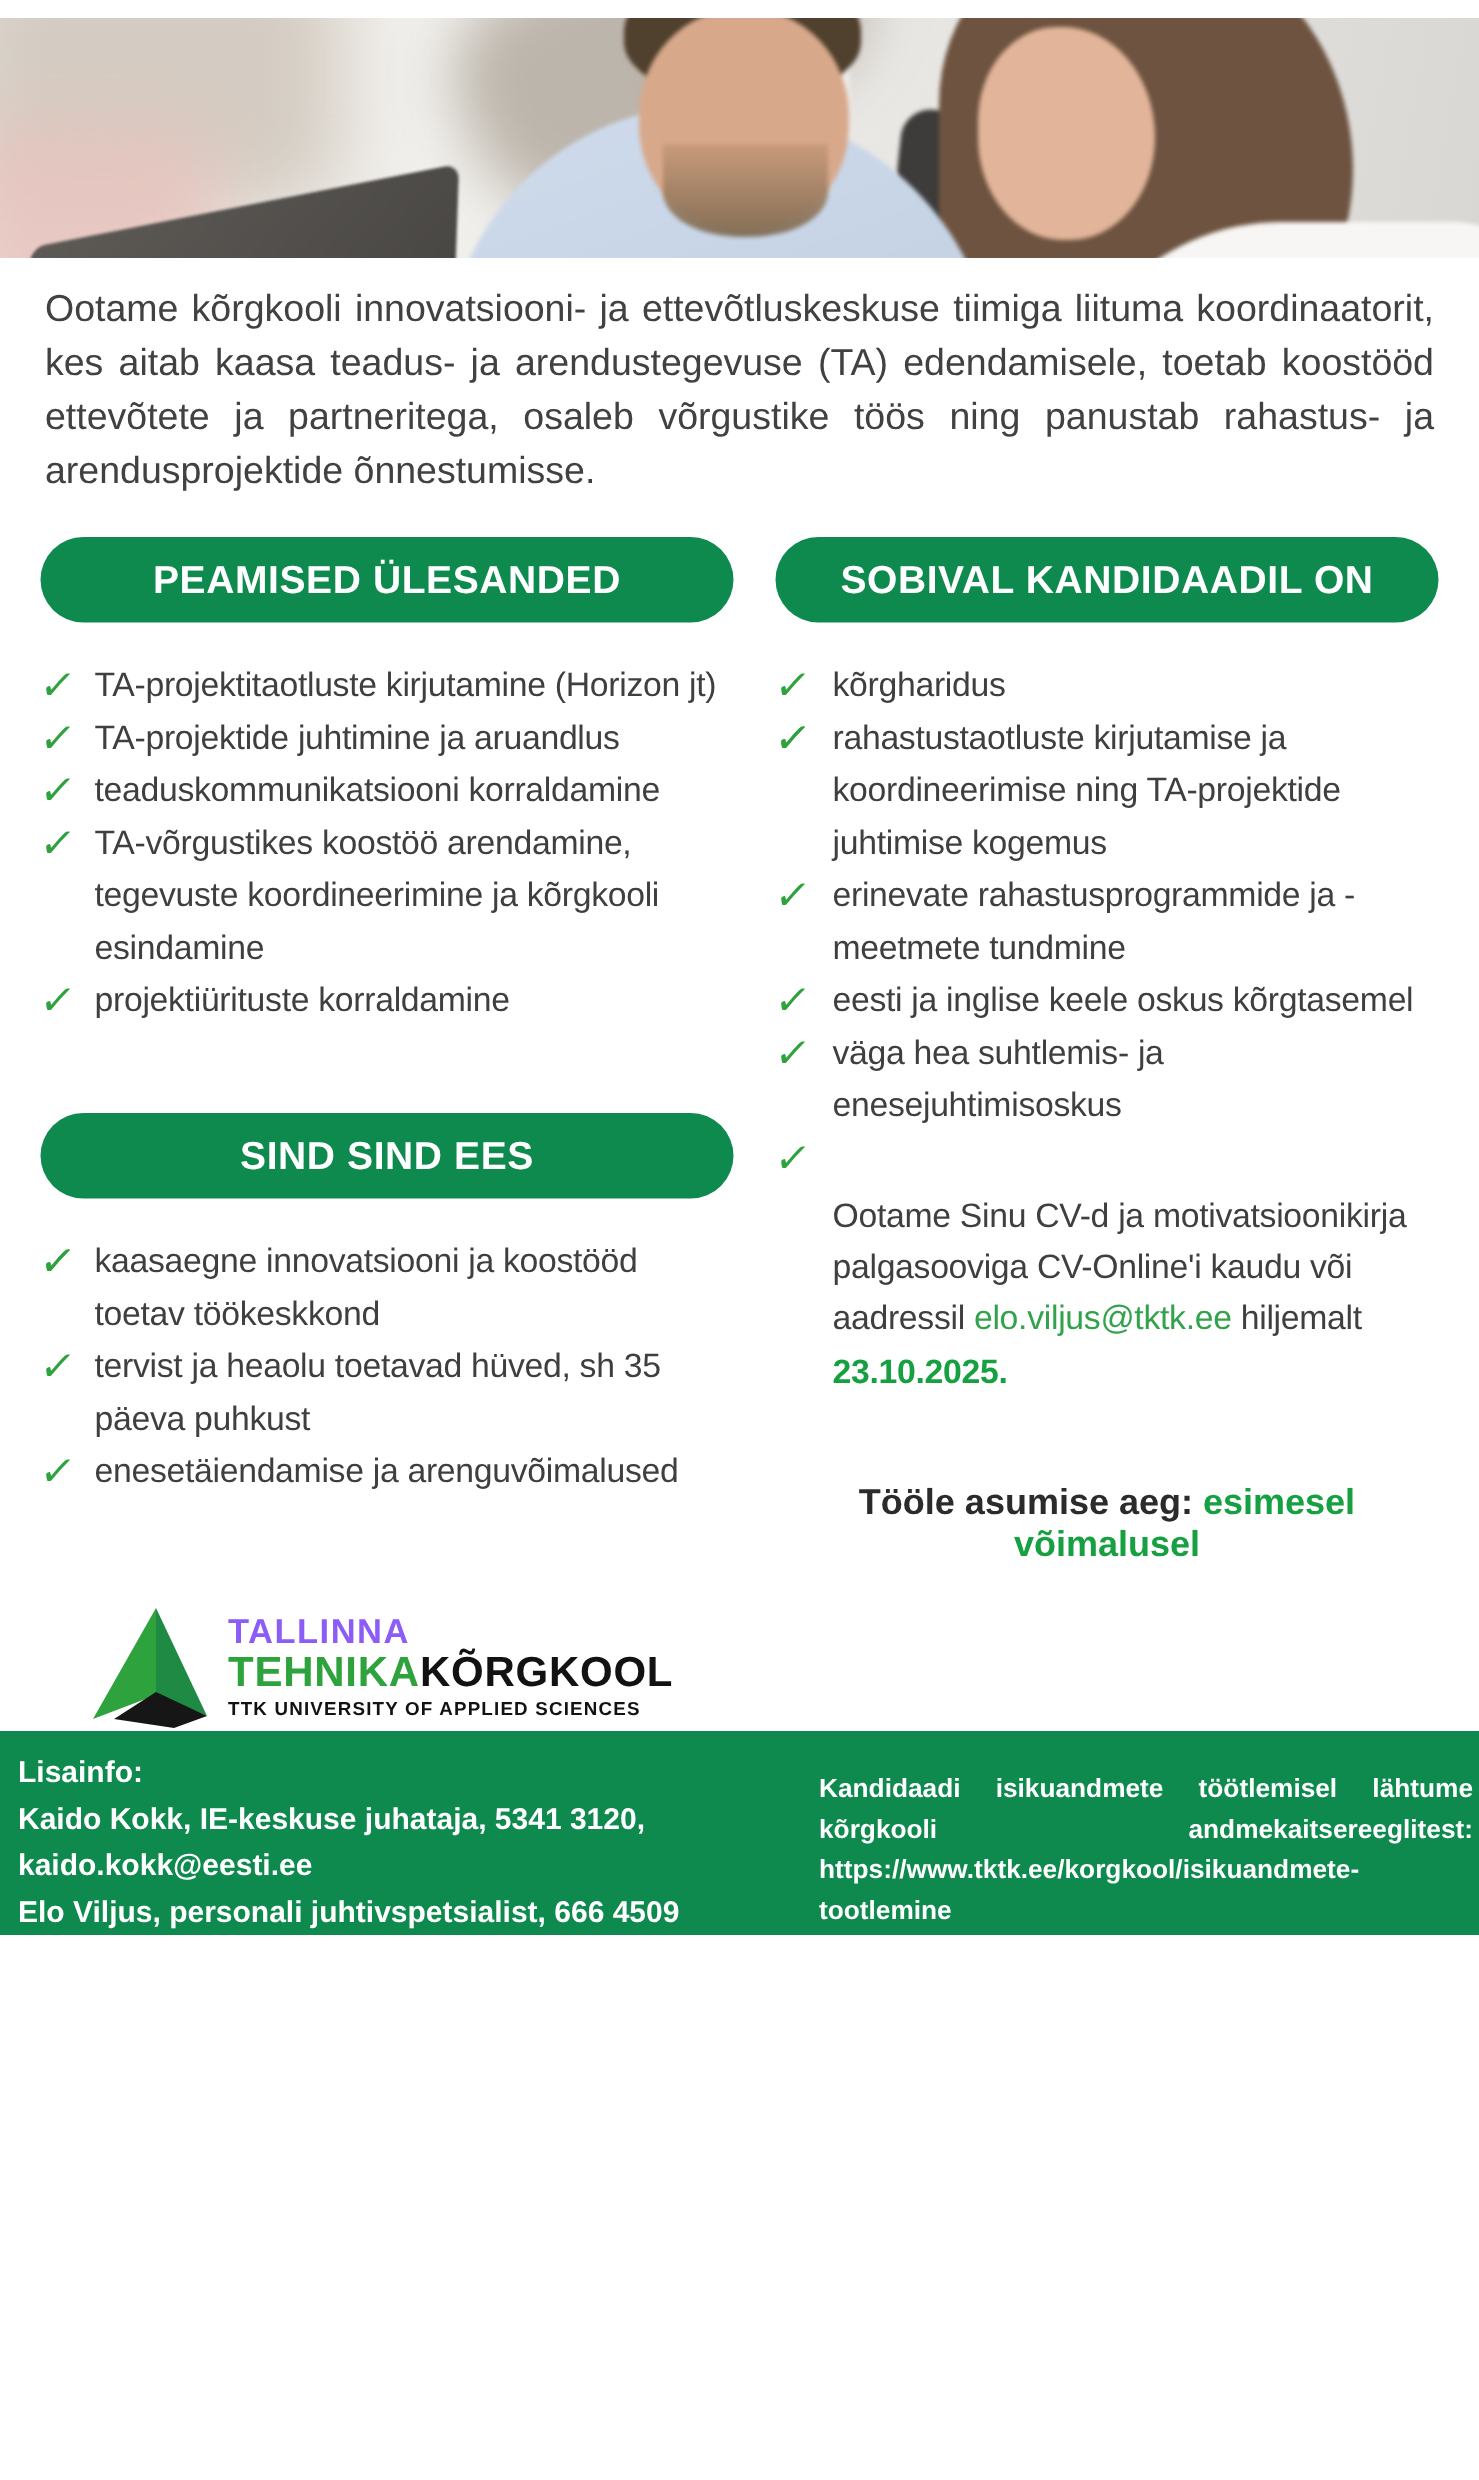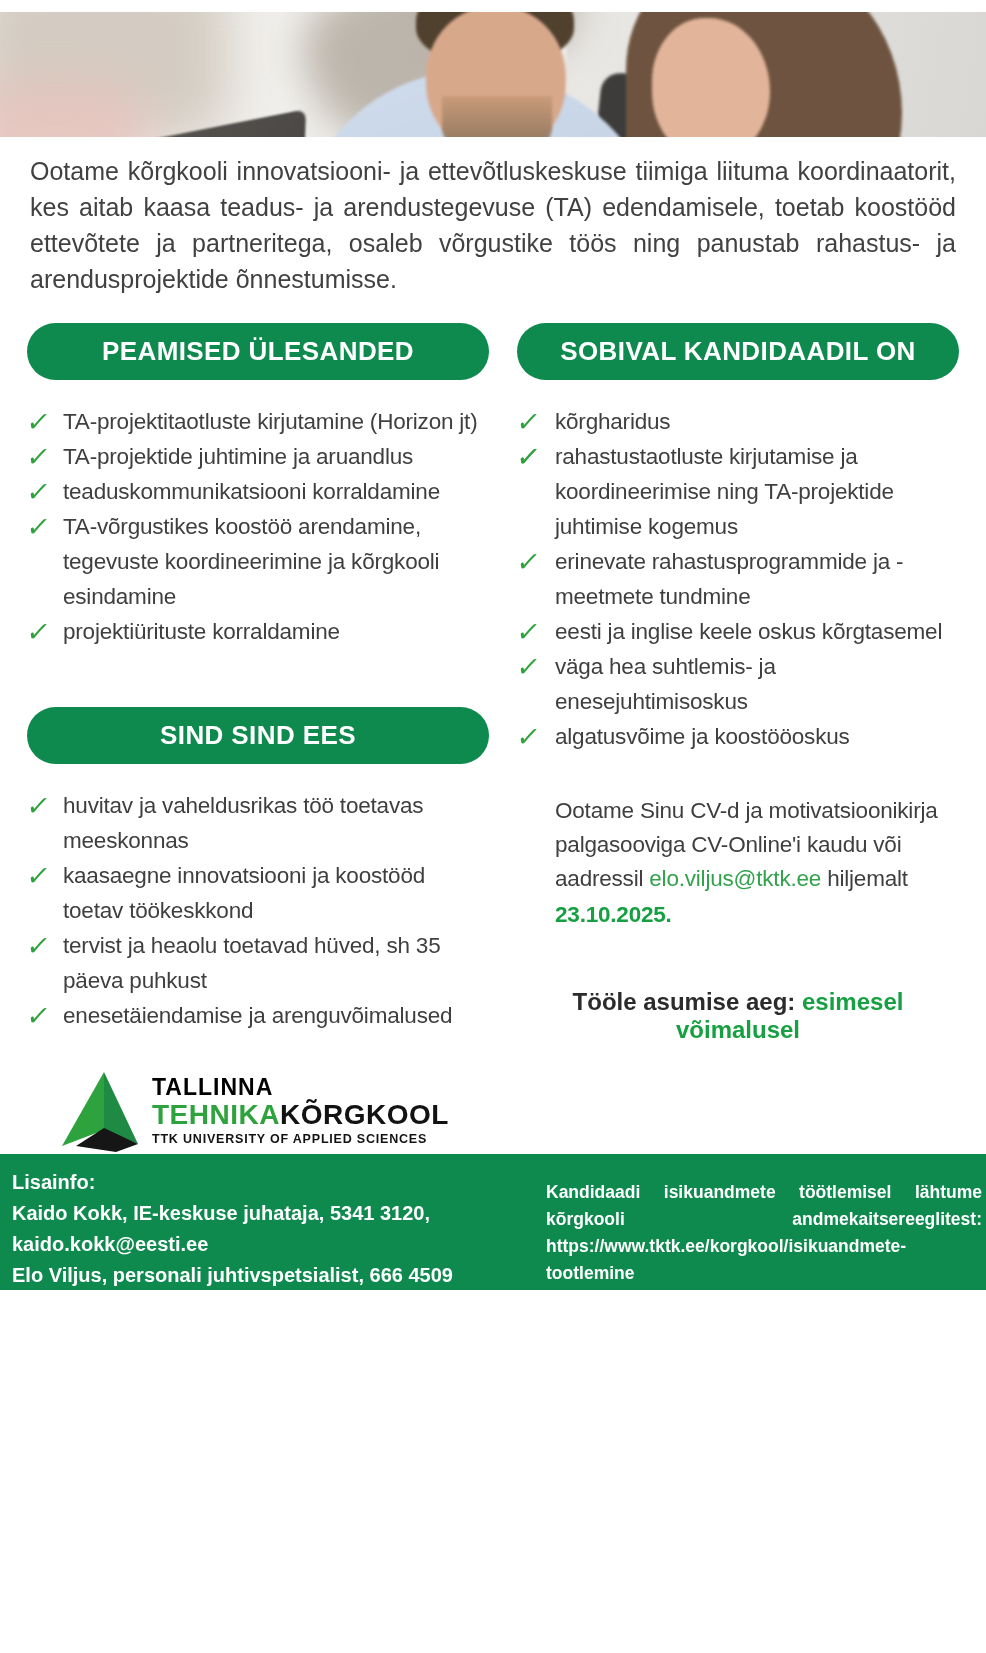--- a/index.html
+++ b/index.html
@@ -59,21 +59,21 @@
   .application{margin:40px 0 0 38px;font-size:22.5px;line-height:34px;color:#3f3f3f;letter-spacing:-0.2px;}
   .application .email{color:var(--link-green,#33A24C);text-decoration:none;}
   .application .deadline{display:block;color:var(--accent-green,#16A041);font-weight:800;margin-top:2px;}
 
   .start-date{margin-top:56px;text-align:center;font-size:24px;font-weight:800;color:#2b2b2b;}
   .start-date .value{color:var(--accent-green,#16A041);}
 
   
   .logo-row{margin:26px 0 0 54px;display:flex;align-items:flex-start;gap:12px;}
   .logo-text{padding-top:6px;line-height:1;}
-  .logo-l1{font-size:23px;font-weight:900;color:#000000;letter-spacing:1px;}
+  .logo-l1{font-size:23px;font-weight:900;color:#8b5cf6;letter-spacing:1px;}
   .logo-l2{font-size:28px;font-weight:900;letter-spacing:.5px;margin-top:2px;}
   .logo-l2 .green{color:var(--check-green,#2EA23C);}
   .logo-l2 .black{color:#121212;}
   .logo-l3{font-size:12.5px;font-weight:800;color:#121212;letter-spacing:.8px;margin-top:4px;}
 
   
   .footer{margin-top:auto;background:var(--brand-green,#0E8A4F);color:var(--footer-text,#fff);
     display:flex;gap:36px;padding:13px 0 16px 12px;min-height:136px;}
   .f-left{width:498px;flex:none;font-size:20px;font-weight:800;line-height:31px;}
   .f-right{flex:1;font-size:17.5px;font-weight:700;line-height:27px;text-align:justify;margin-top:12px;padding-right:4px;}
@@ -143,21 +143,20 @@
             <span class="check">✓</span>
             <span>projektiürituste korraldamine</span>
           </li>
         </ul>
 
       <div class="pill offer">SIND SIND EES</div>
       <ul class="checks">
 
           <li>
             <span class="check">✓</span>
-            <span>huvitav ja vaheldusrikas töö toetavas meeskonnas</span>
           </li>
 
           <li>
             <span class="check">✓</span>
             <span>kaasaegne innovatsiooni ja koostööd toetav töökeskkond</span>
           </li>
 
           <li>
             <span class="check">✓</span>
             <span>tervist ja heaolu toetavad hüved, sh 35 päeva puhkust</span>
@@ -198,21 +197,20 @@
             <span>eesti ja inglise keele oskus kõrgtasemel</span>
           </li>
 
           <li>
             <span class="check">✓</span>
             <span>väga hea suhtlemis- ja enesejuhtimisoskus</span>
           </li>
 
           <li>
             <span class="check">✓</span>
-            <span>algatusvõime ja koostööoskus</span>
           </li>
         </ul>
 
       <p class="application"><span>Ootame Sinu CV-d ja motivatsioonikirja palgasooviga CV-Online'i kaudu või aadressil </span><a href="#" class="email">elo.viljus@tktk.ee</a><span> hiljemalt</span><span class="deadline">23.10.2025.</span></p>
 
       <p class="start-date"><span>Tööle asumise aeg: </span><span class="value">esimesel võimalusel</span></p>
     </div>
   </div>
 
   <div class="logo-row">

